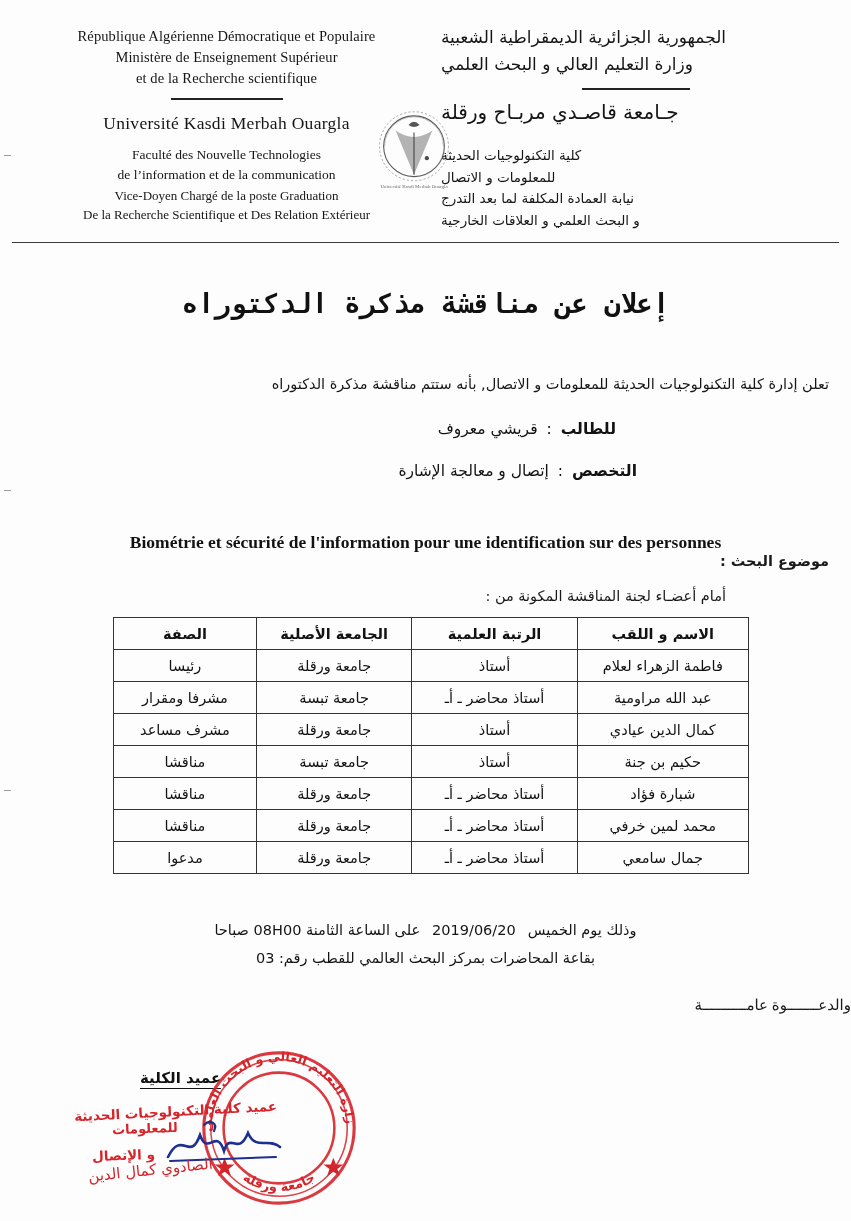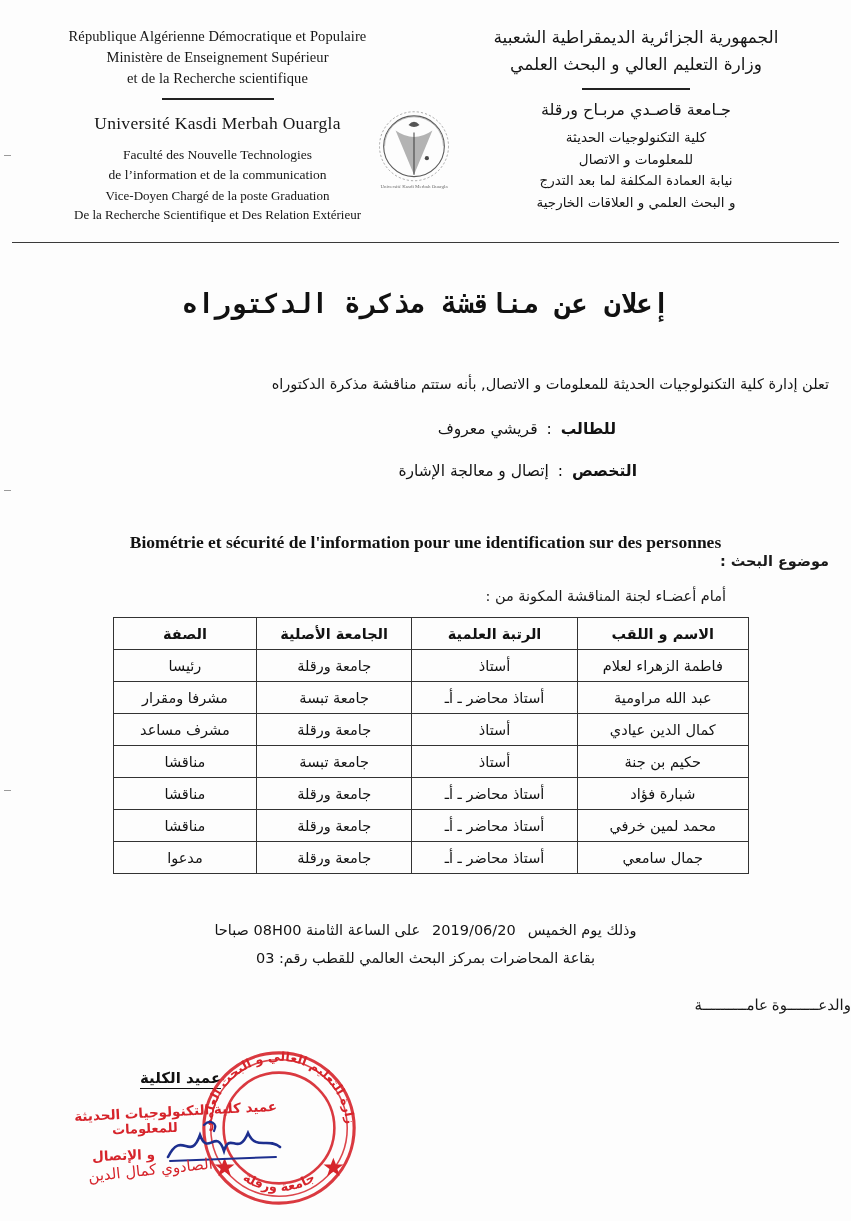--- a/index.html
+++ b/index.html
@@ -23,21 +23,21 @@
   }
 
   
   .header {
     position: absolute;
     top: 26px; left: 0; right: 0;
     height: 215px;
   }
   .hdr-fr {
     position: absolute;
-    left: 20px; top: 0;
+    left: 29px; top: 0;
     width: 395px;
     text-align: center;
     font-family: "Liberation Serif", serif;
     font-size: 14.5px;
     line-height: 1.45;
     color: #151515;
   }
   .hdr-fr .l1 { letter-spacing: .1px; }
   .hdr-rule {
     width: 112px;
@@ -57,38 +57,38 @@
   .hdr-vice {
     font-size: 13px;
     line-height: 1.5;
     white-space: nowrap;
   }
 
   .hdr-ar {
     position: absolute;
     right: 20px; top: -2px;
     width: 390px;
-    text-align: center;
+    text-align: left;
     direction: rtl;
     font-family: "DejaVu Sans", sans-serif;
     color: #151515;
   }
   .hdr-ar .a1 {
     font-size: 17px;
     line-height: 1.6;
   }
   .hdr-ar .arule {
     width: 108px; height: 1.6px;
     background: #222;
     margin: 10px auto 10px auto;
   }
   .hdr-ar .a2 {
-    font-size: 16px;
+    font-size: 20px;
     letter-spacing: 1.2px;
-    margin-bottom: 8px;
+    margin-bottom: 21px;
   }
   .hdr-ar .a3 {
     font-size: 13.5px;
     line-height: 1.6;
   }
 
   
   .logo {
     position: absolute;
     left: 368px; top: 74px;

